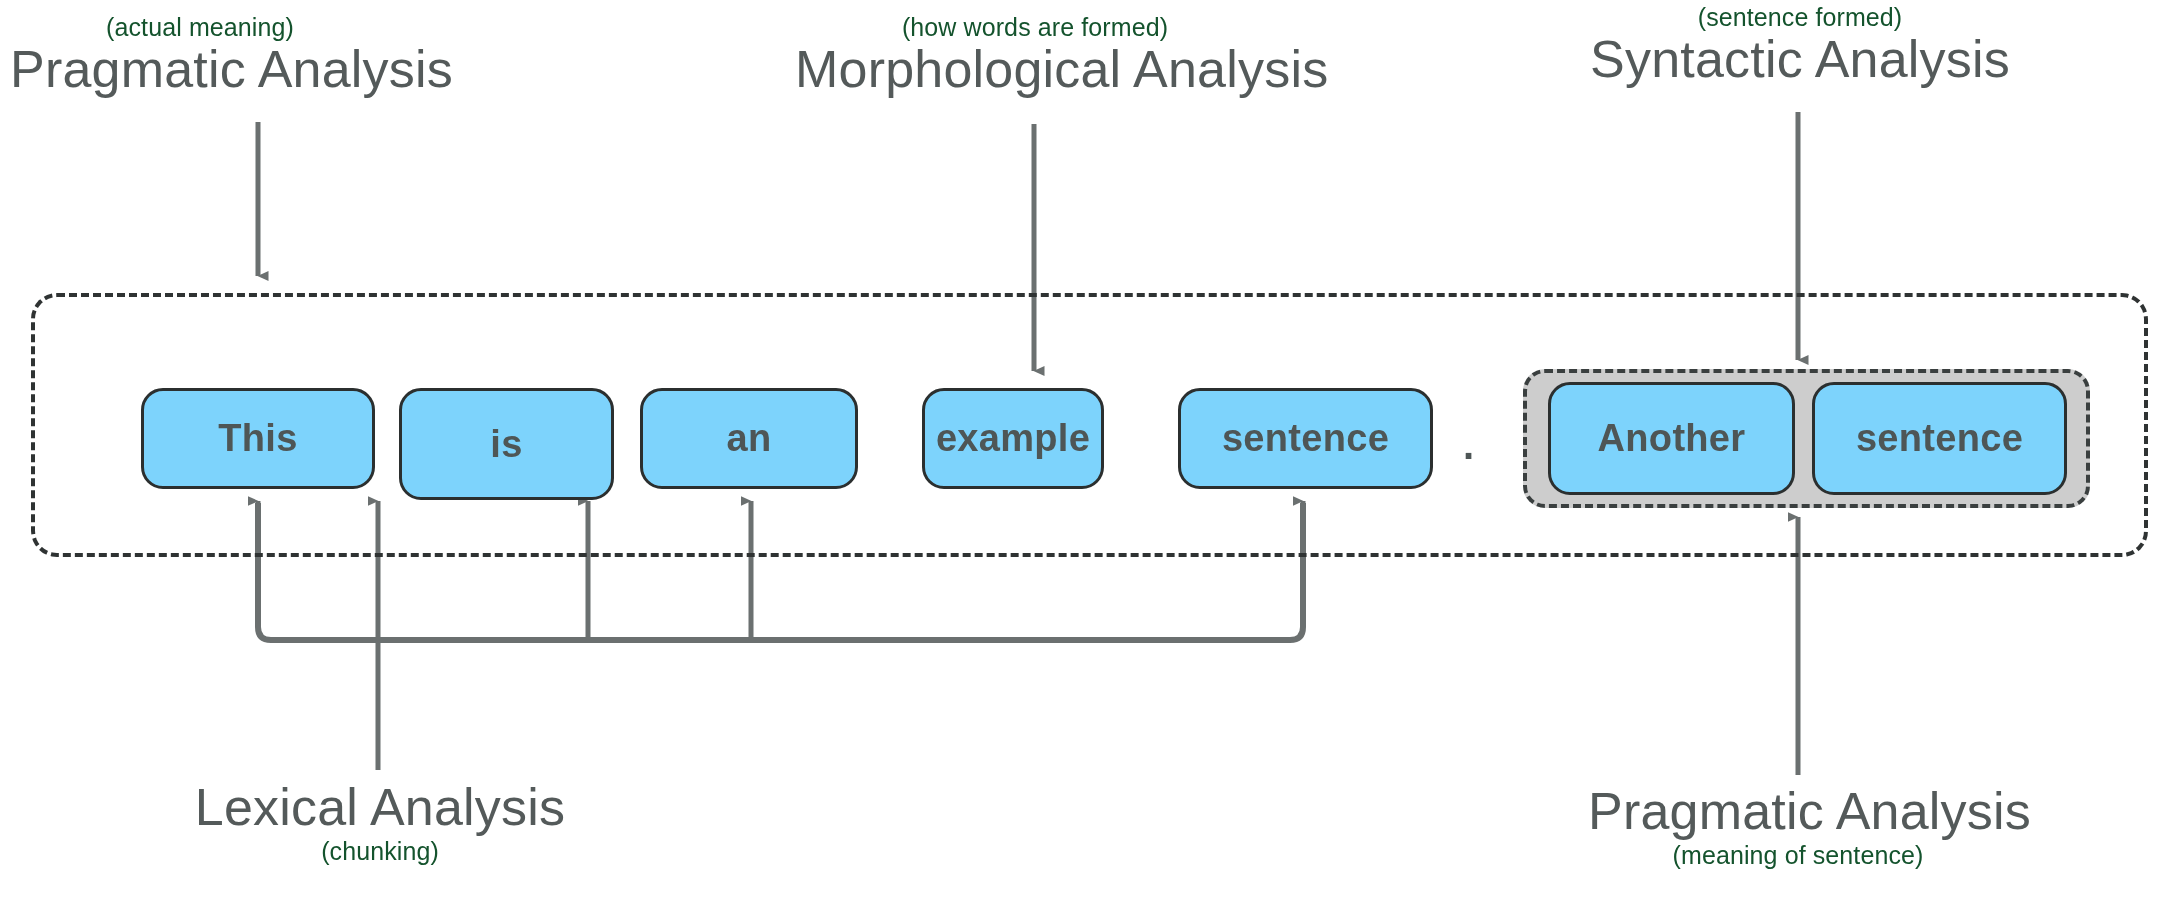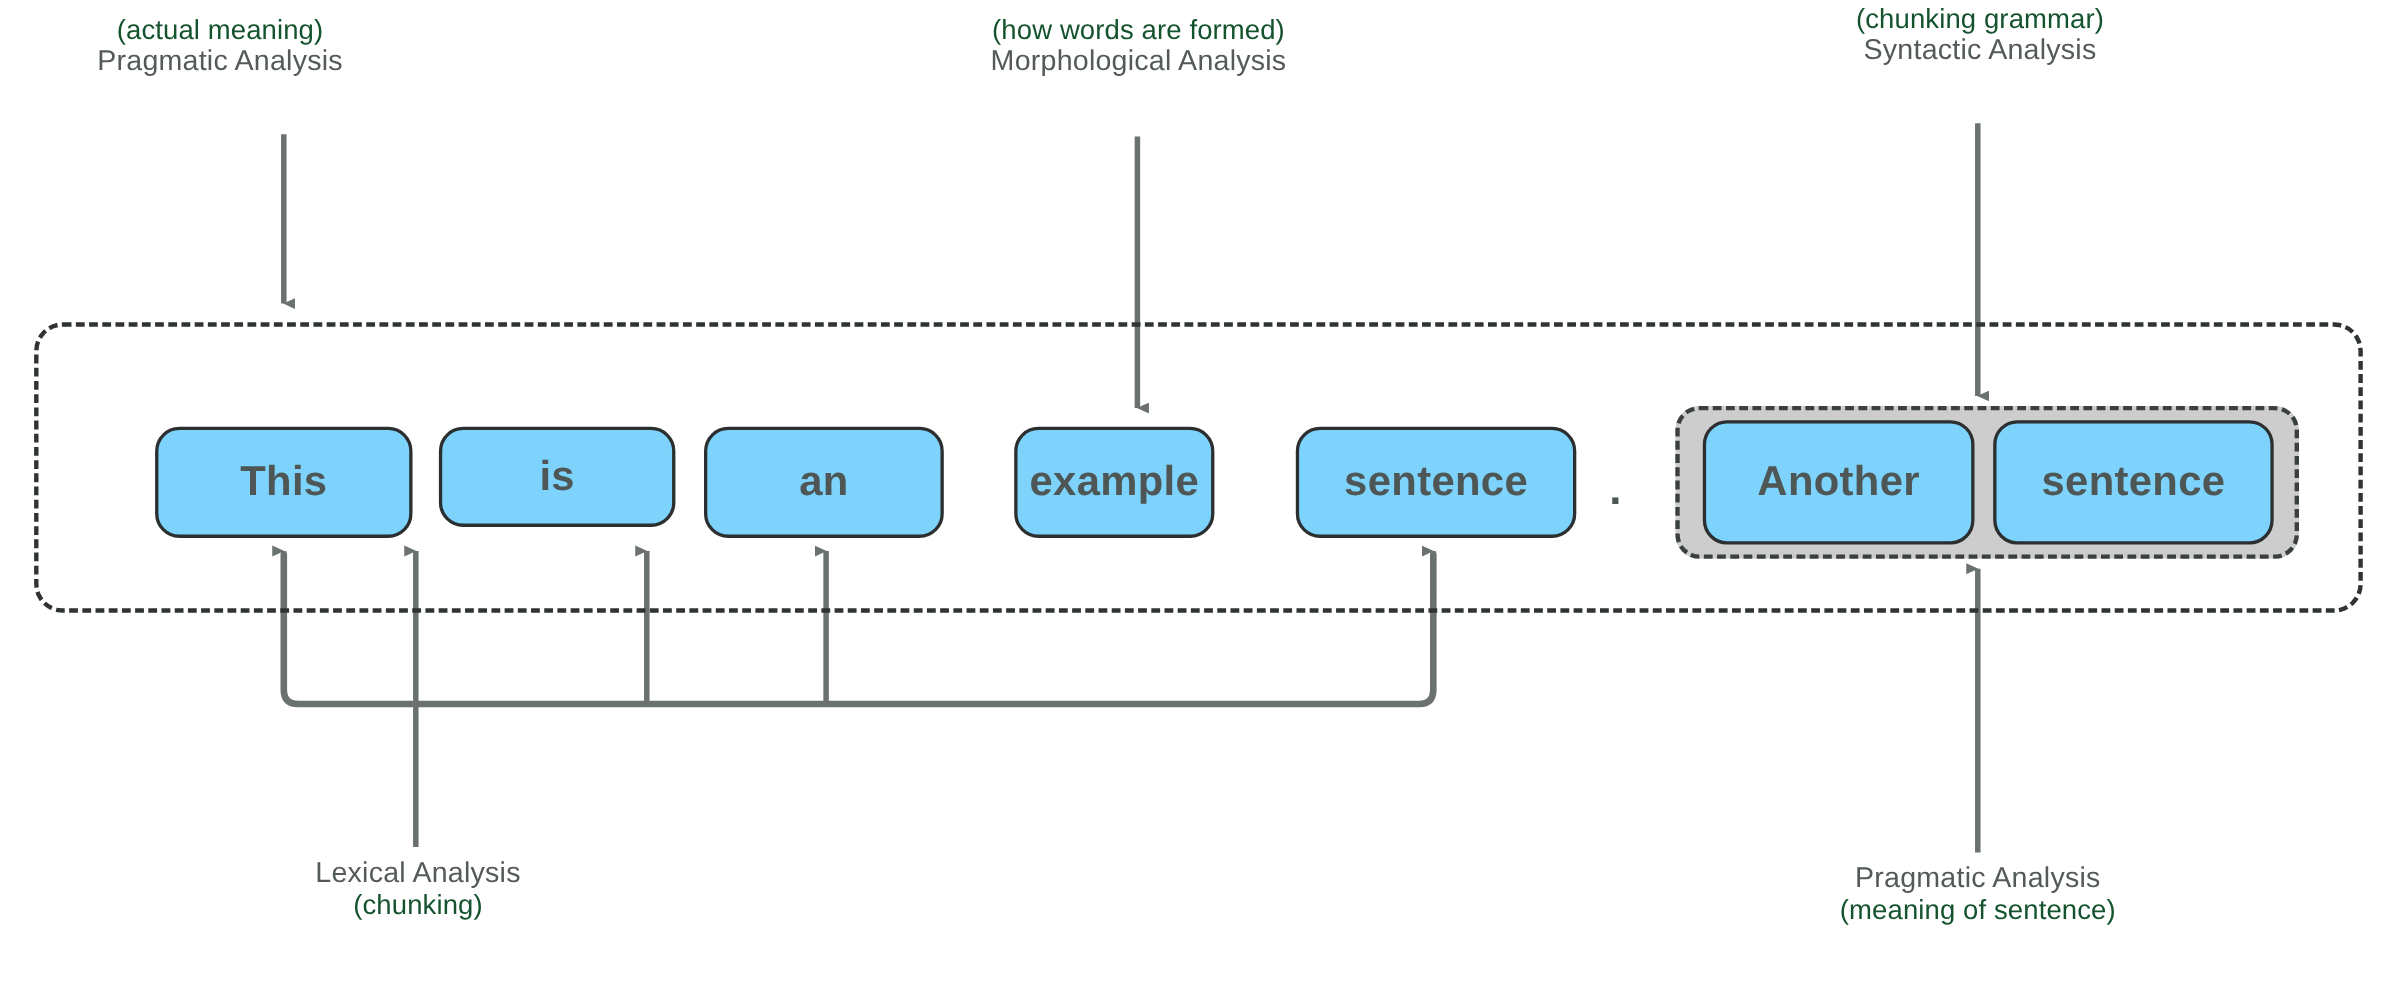--- a/index.html
+++ b/index.html
@@ -38,21 +38,21 @@
     white-space: nowrap;
   }
   .anno .sub {
     display: block;
     font-size: 25px;
     color: #14532d;
     letter-spacing: 0.1px;
   }
   .anno .main {
     display: block;
-    font-size: 26px;
+    font-size: 52px;
     color: #545a5a;
     letter-spacing: 0.2px;
   }
   .anno.below .main { margin-bottom: 3px; }
 
   
   #sentence-container {
     position: absolute;
     left: 31px;
     top: 293px;
@@ -134,41 +134,41 @@
       <line x1="378" y1="640" x2="378" y2="770"></line>
     </g>
   </svg>
 
   <div id="sentence-container"></div>
 
   <div id="chunk-group"></div>
 
   <div id="tokens-layer">
       <div class="token" style="left: 141px; top: 388px; width: 234px; height: 101px;">This</div>
-      <div class="token" style="left: 399px; top: 388px; width: 215px; height: 91px;">is</div>
+      <div class="token" style="left: 399px; top: 388px; width: 215px; height: 112px;">is</div>
       <div class="token" style="left: 640px; top: 388px; width: 218px; height: 101px;">an</div>
       <div class="token" style="left: 922px; top: 388px; width: 182px; height: 101px;">example</div>
       <div class="token" style="left: 1178px; top: 388px; width: 255px; height: 101px;">sentence</div>
       <div class="token" style="left: 1548px; top: 382px; width: 247px; height: 113px;">Another</div>
       <div class="token" style="left: 1812px; top: 382px; width: 255px; height: 113px;">sentence</div>
     </div>
 
   <div class="punct" style="left:1463px; top:425px;">.</div>
 
   <div id="annotations-layer">
       <div class="anno above" style="left: 10px; top: 14px; width: 380px;">
         <span class="sub">(actual meaning)</span>
         <span class="main">Pragmatic Analysis</span>
       </div>
       <div class="anno above" style="left: 795px; top: 14px; width: 480px;">
         <span class="sub">(how words are formed)</span>
         <span class="main">Morphological Analysis</span>
       </div>
       <div class="anno above" style="left: 1590px; top: 4px; width: 420px;">
-        <span class="sub">(chunking grammar)</span>
+        <span class="sub">(sentence formed)</span>
         <span class="main">Syntactic Analysis</span>
       </div>
       <div class="anno below" style="left: 185px; top: 779px; width: 390px;">
         <span class="main">Lexical Analysis</span>
         <span class="sub">(chunking)</span>
       </div>
       <div class="anno below" style="left: 1588px; top: 783px; width: 420px;">
         <span class="main">Pragmatic Analysis</span>
         <span class="sub">(meaning of sentence)</span>
       </div>

